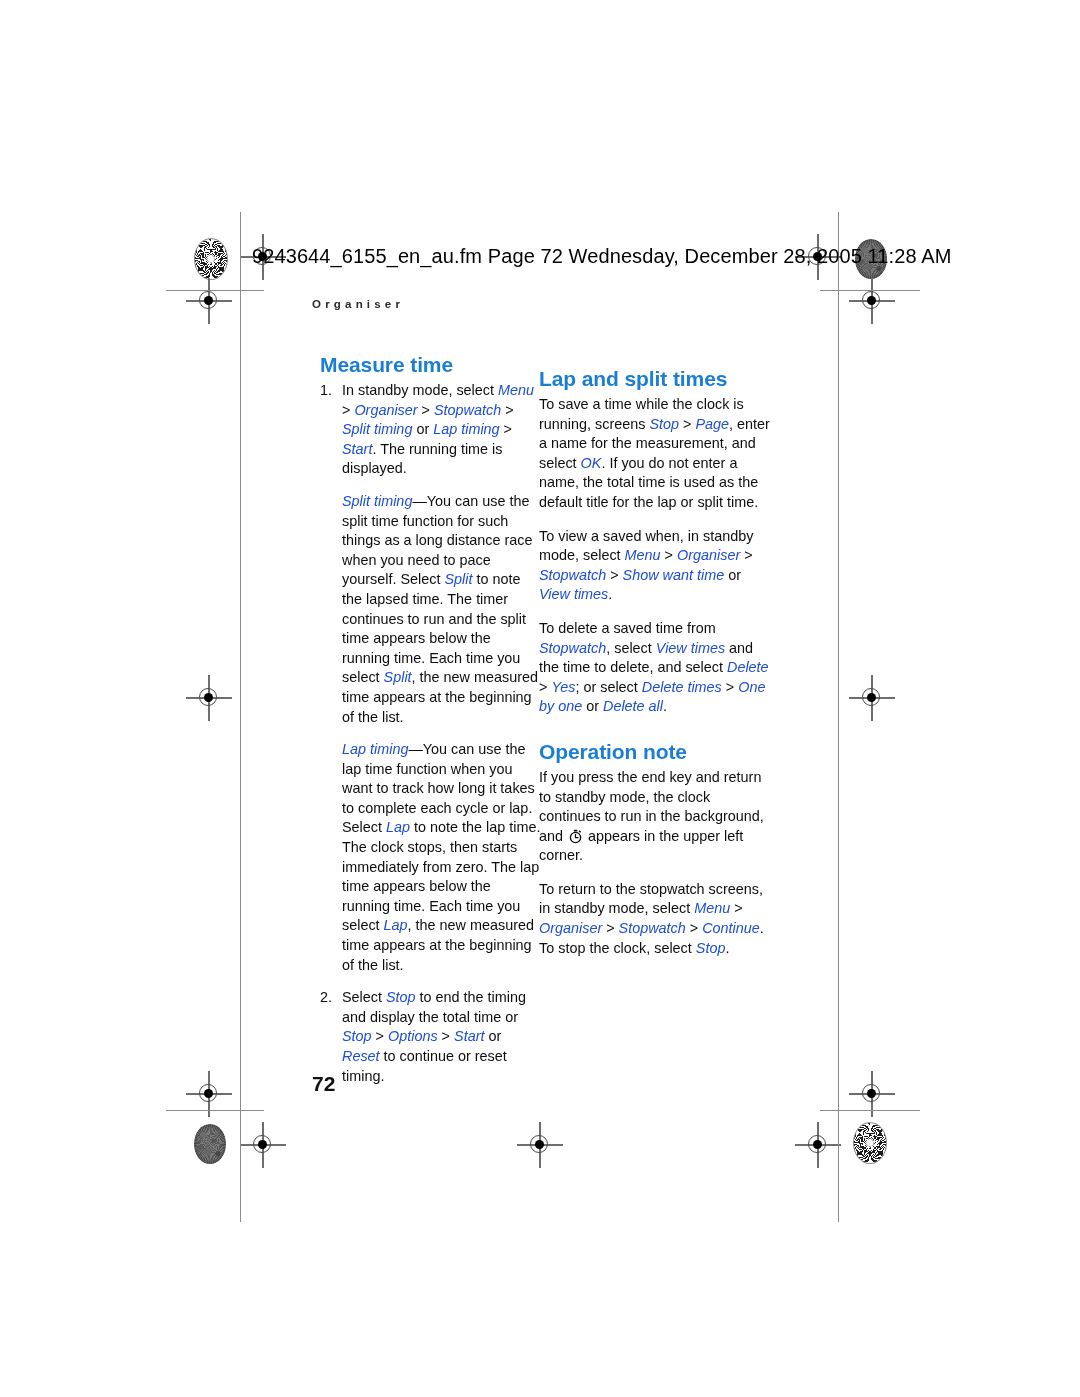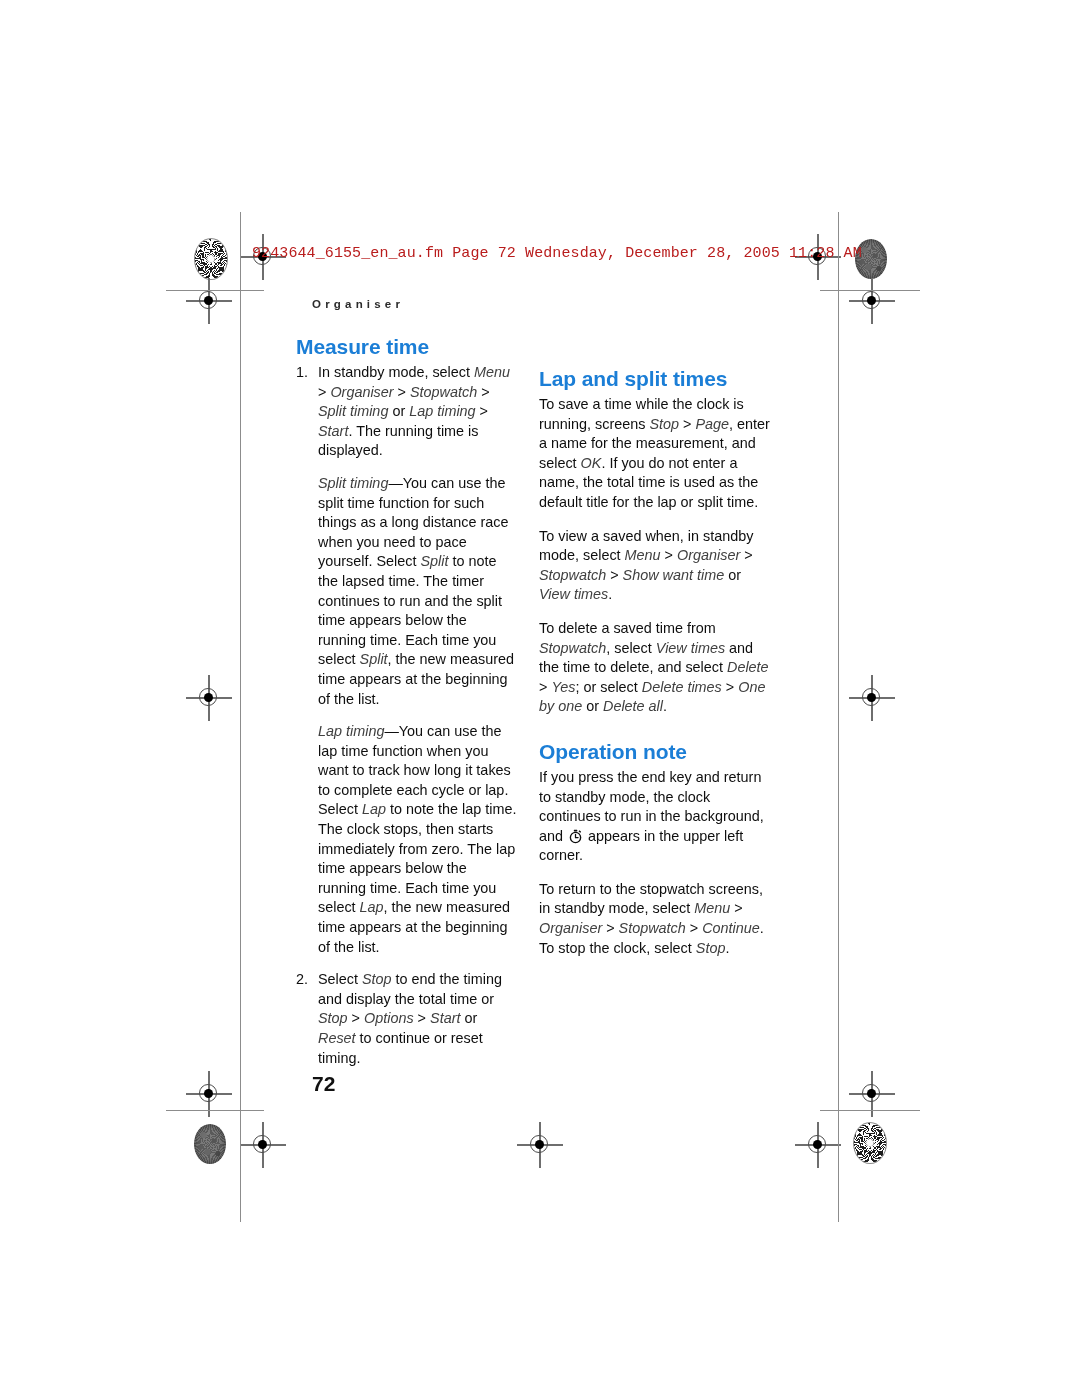--- a/index.html
+++ b/index.html
@@ -90,23 +90,23 @@
     background: #8c8c8c;
   }
   .trim-v { width: 1.4px; }
   .trim-h { height: 1.4px; }
 
   
   .file-header {
     position: absolute;
     left: 252px;
     top: 245px;
-    font-family: Liberation Mono, monospace;
-    font-size: 15px;
-    color: #b91c1c;
+    font-family: Liberation Sans, sans-serif;
+    font-size: 20px;
+    color: #000000;
     white-space: nowrap;
     letter-spacing: .1px;
   }
 
   
   .running-head {
     position: absolute;
     left: 312px;
     top: 298px;
     font-size: 11.5px;
@@ -126,21 +126,21 @@
 
   .col {
     position: absolute;
     top: 334px;
     width: 222px;
     font-size: 14.4px;
     line-height: 19.6px;
     color: #0e0e0e;
     text-align: left;
   }
-  .col-left  { left: 296px; }
+  .col-left  { left: 320px; margin-top: 18px; }
   .col-right { left: 539px; width: 232px; margin-top: 32px; }
 
   h2.sect {
     margin: 0 0 3px 0;
     font-size: 21px;
     font-weight: 600;
     color: #1b7ed6;
     letter-spacing: -0.1px;
     line-height: 26px;
   }
@@ -157,21 +157,21 @@
   .num-item .num {
     position: absolute;
     left: 0;
     top: 0;
   }
   .sub-para {
     padding-left: 22px;
     margin-bottom: 13px;
   }
 
-  .ui { color: #404040; font-style: italic; text-align: right; }
+  .ui { color: #1d4ed8; font-style: italic; text-align: right; }
   .sep { color: #0e0e0e; font-style: normal; }
 
   .sw-icon {
     display: inline-block;
     vertical-align: -3px;
     width: 15px;
     height: 15px;
     margin: 0 1px;
   }
 </style>

